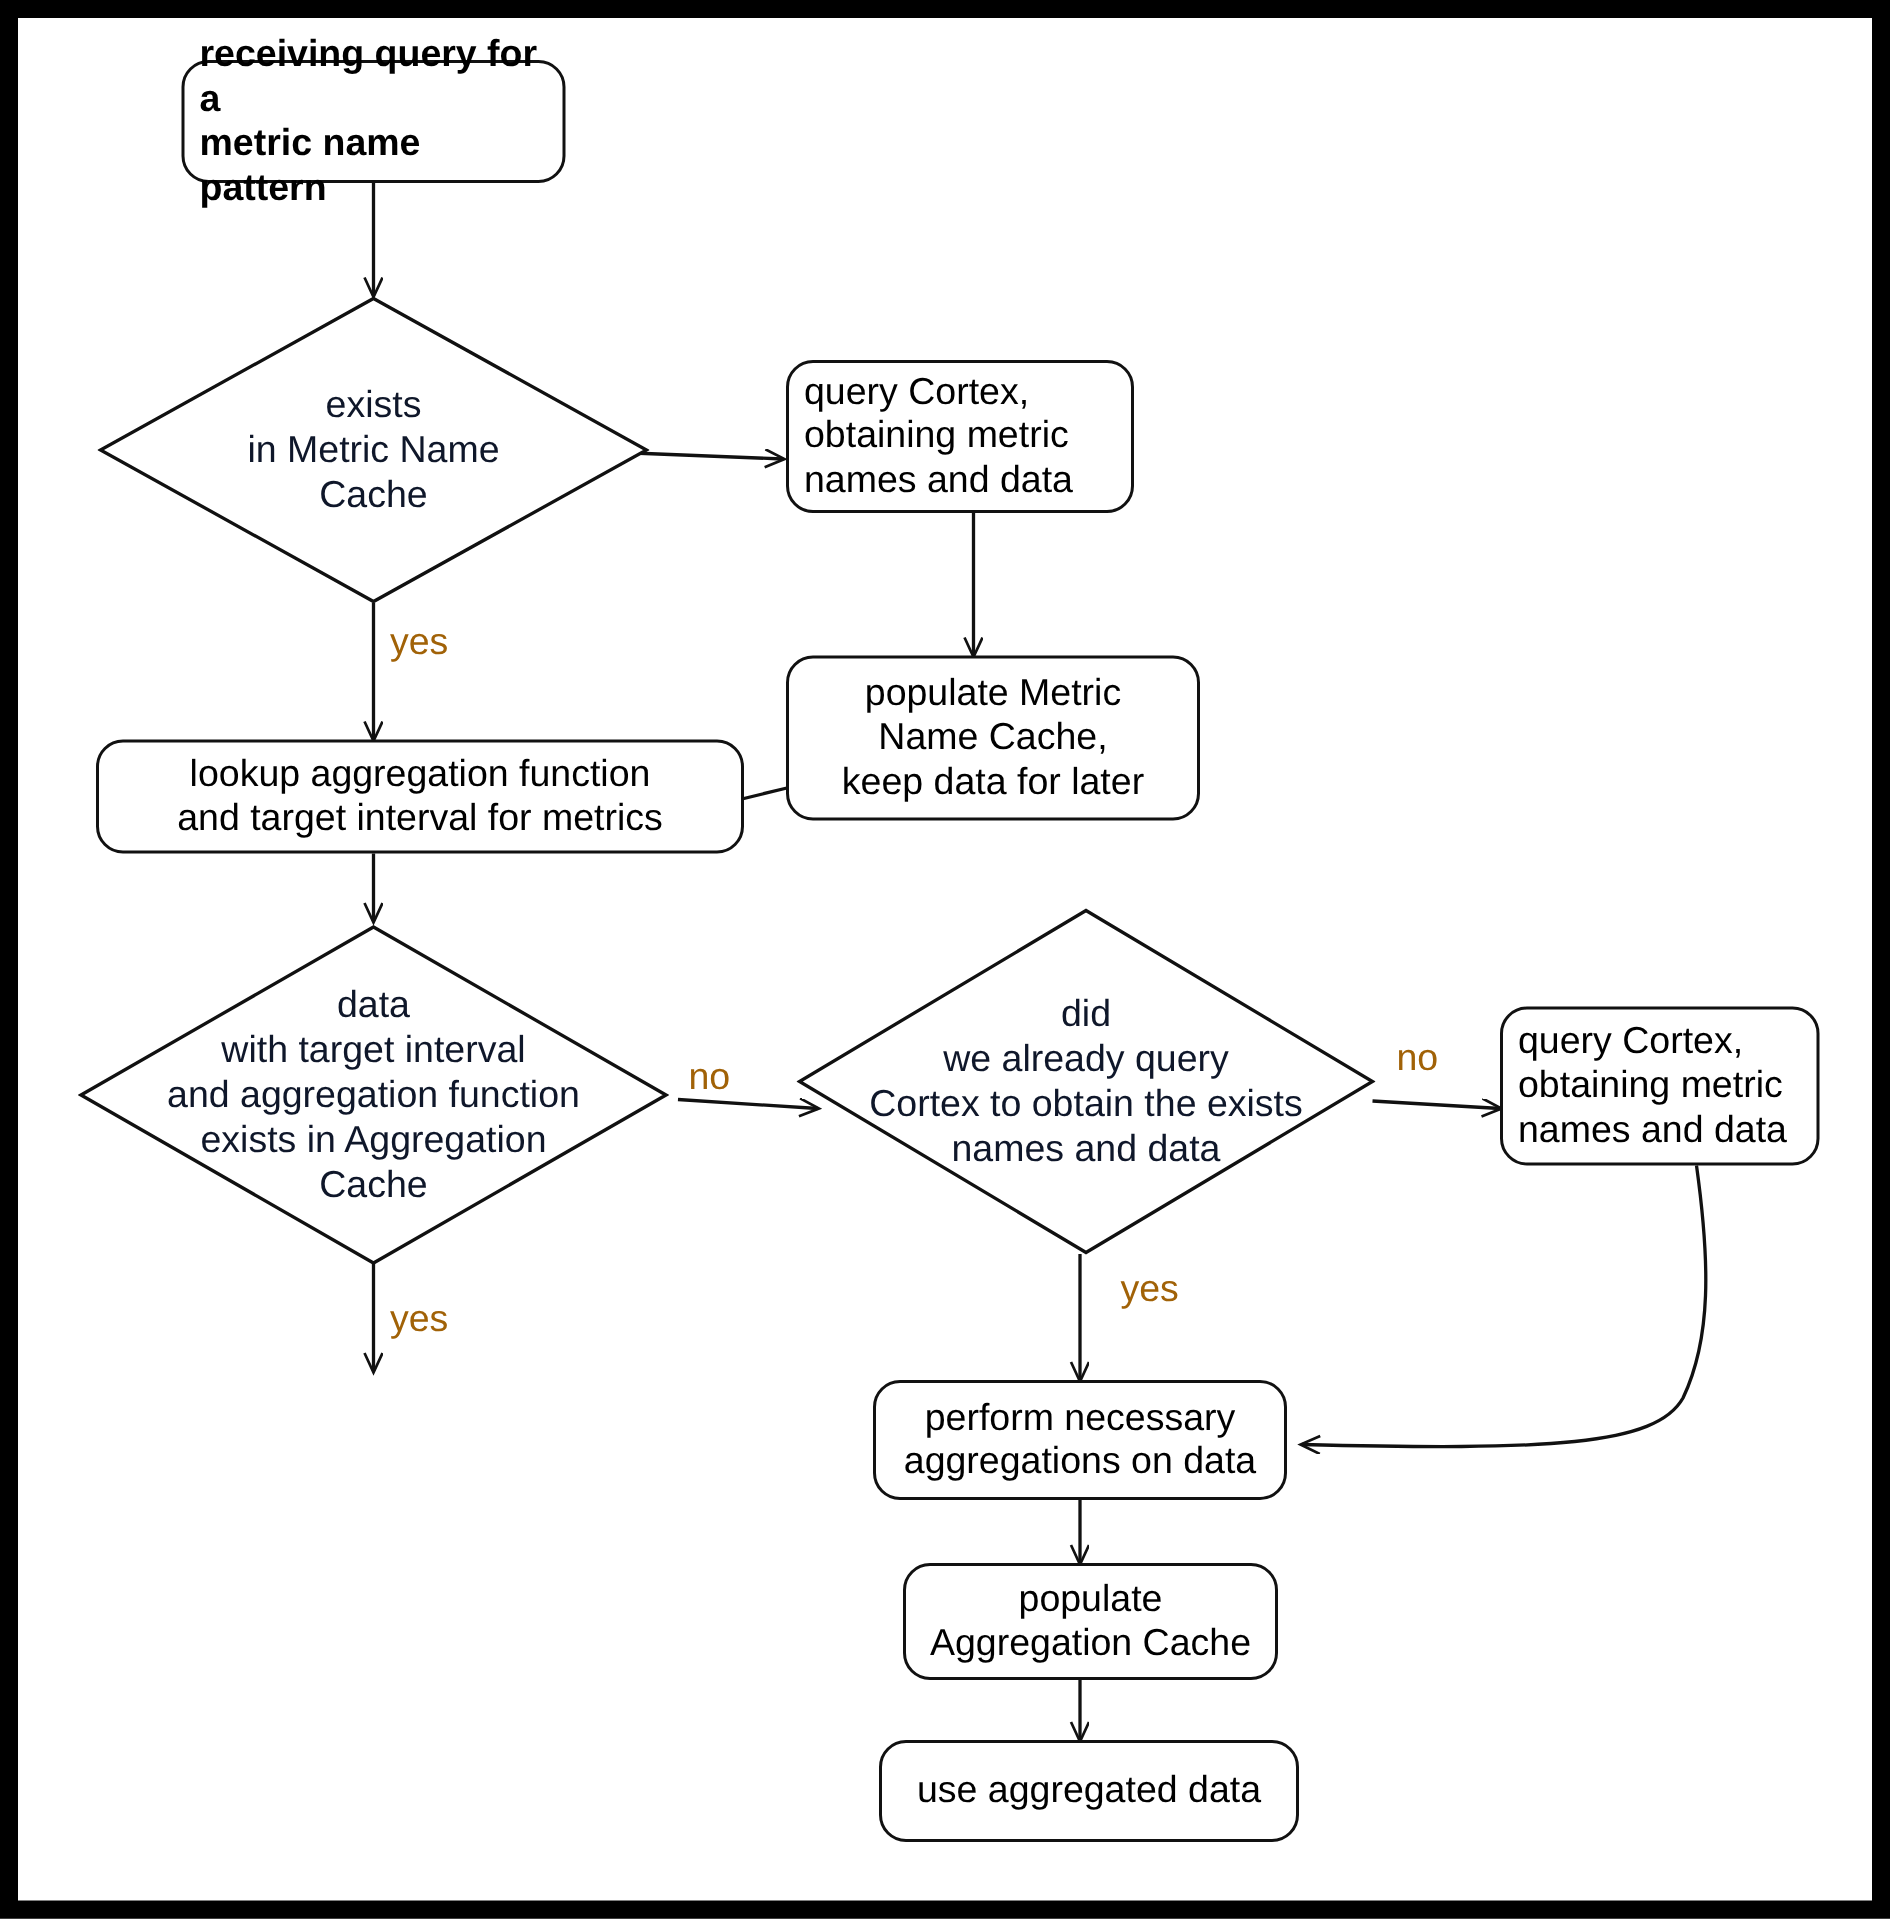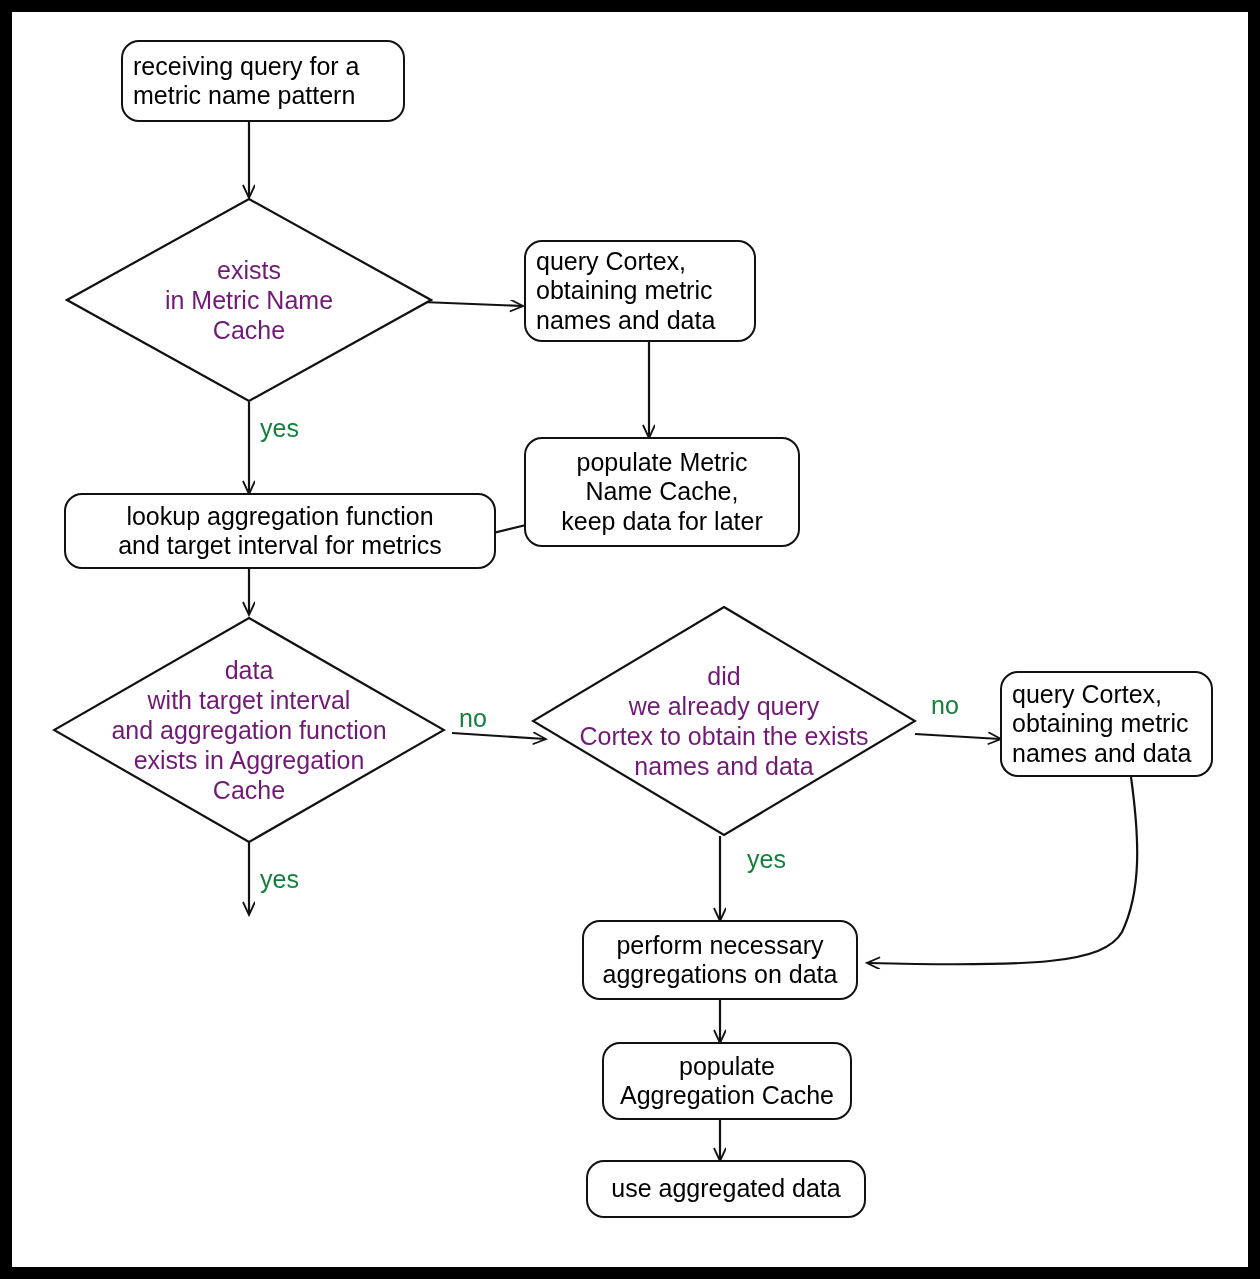--- a/index.html
+++ b/index.html
@@ -65,35 +65,35 @@
     display: flex;
     align-items: center;
     justify-content: center;
   }
   .diamond .dtext {
     position: relative;
     z-index: 2;
     text-align: center;
     line-height: 1.2;
     font-size: 25px;
-    color: #701a75;
+    color: #0f172a;
     white-space: pre-line;
   }
   .diamond svg {
     position: absolute;
     left: 0;
     top: 0;
     width: 100%;
     height: 100%;
     z-index: 1;
   }
   .edge-label {
     position: absolute;
     font-size: 25px;
-    color: #15803d;
+    color: #a16207;
     line-height: 1;
     white-space: nowrap;
   }
 </style>
 </head>
 <body>
 
 <div id="frame">
   <div id="canvas">
 
@@ -124,21 +124,21 @@
 
       <path d="M708,824 L708,908" fill="none" stroke="#111111" stroke-width="2.2" marker-end="url(#ah)"></path>
 
       <path d="M1119,765 C1128,830 1129,880 1110,920 C1092,952 1020,955 856,951" fill="none" stroke="#111111" stroke-width="2.2" marker-end="url(#ah)"></path>
 
       <path d="M708,988 L708,1030" fill="none" stroke="#111111" stroke-width="2.2" marker-end="url(#ah)"></path>
 
       <path d="M708,1100 L708,1148" fill="none" stroke="#111111" stroke-width="2.2" marker-end="url(#ah)"></path>
     </svg>
 
-    <div class="node leftalign" style="left:109px; top:28px; width:284px; height:82px;">receiving query for a
+    <div class="node leftalign" style="left:109px; top:28px; width:256px; height:82px;font-weight:bold;">receiving query for a
 metric name pattern</div>
 
     <div class="node leftalign" style="left:512px; top:228px; width:232px; height:102px;">query Cortex,
 obtaining metric
 names and data</div>
 
     <div class="node" style="left:512px; top:425px; width:276px; height:110px;">populate Metric
 Name Cache,
 keep data for later</div>
 
@@ -149,21 +149,21 @@
 obtaining metric
 names and data</div>
 
 
     <div class="node" style="left:570px; top:908px; width:276px; height:80px;">perform necessary
 aggregations on data</div>
 
     <div class="node" style="left:590px; top:1030px; width:250px; height:78px;">populate
 Aggregation Cache</div>
 
-    <div class="node" style="left:574px; top:1148px; width:280px; height:58px;">use aggregated data</div>
+    <div class="node" style="left:574px; top:1148px; width:280px; height:68px;">use aggregated data</div>
 
     <div class="diamond" style="left:53px; top:185px; width:368px; height:206px;">
       <svg viewBox="0 0 368 206" preserveAspectRatio="none">
         <polygon points="184,2 366,103 184,204 2,103" fill="#ffffff" stroke="#111111" stroke-width="2.2"></polygon>
       </svg>
       <div class="dtext">exists
 in Metric Name
 Cache</div>
     </div>
 

